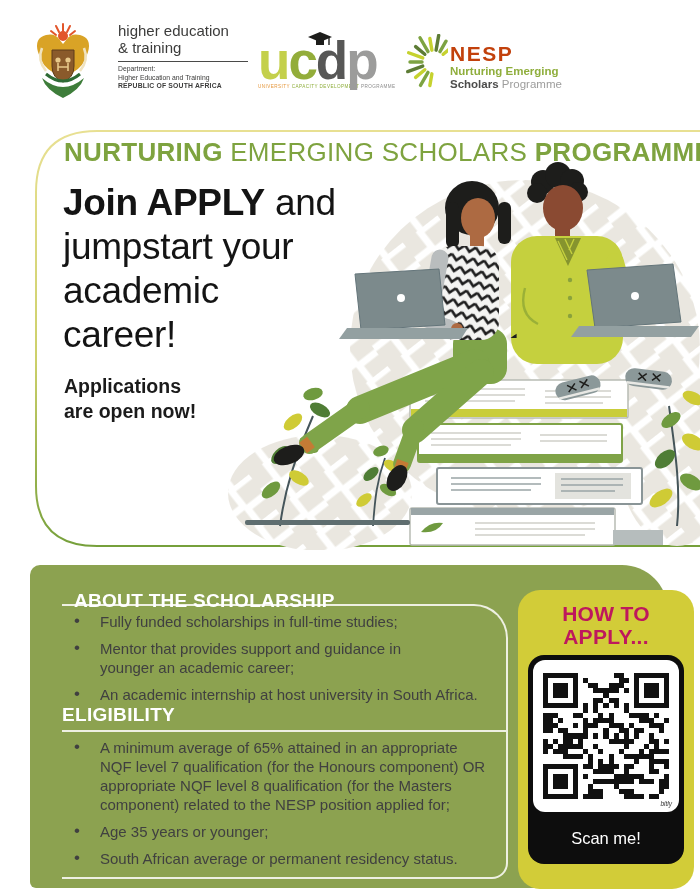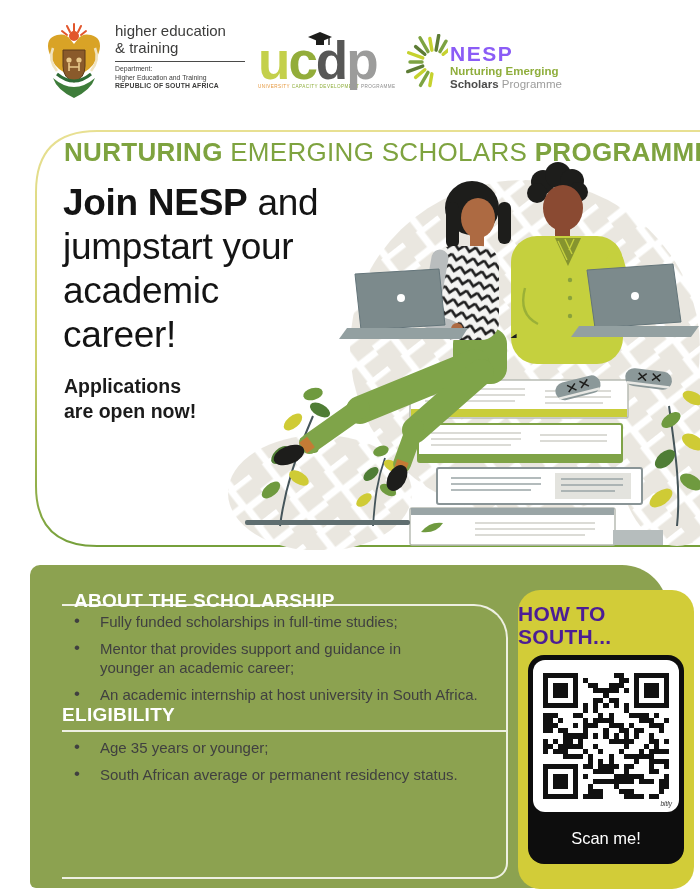--- a/index.html
+++ b/index.html
@@ -1,39 +1,39 @@
 <!DOCTYPE html>
 <html style="--green_panel: #8ca250; --banner_green: #7ea33f; --apply_yellow: #d2cc38; --frame_top: #e8e092; --frame_bottom: #76a03b; --rhodes_purple: #7b2c82; --nesp_green: #8fae3c; --qr_black: #0d0d0d;"><head>
 <meta charset="utf-8">
 <style>
   html,body{margin:0;padding:0;background:#e8e8e8;}
   .page{position:relative;width:700px;height:893px;background:#fff;overflow:hidden;
         font-family:"Liberation Sans",sans-serif;margin:0 auto;}
   .abs{position:absolute;}
 
   
-  .dhet{left:43px;top:22px;display:flex;gap:10px;}
+  .dhet{left:32px;top:22px;display:flex;gap:24px;}
   .dhet-text{width:140px;}
   .dhet-title{font-size:15px;line-height:17px;color:#3c3c3b;}
   .dhet-rule{border-top:1.5px solid #4a4a49;width:130px;margin:5px 0 3px;}
   .dhet-dept{font-size:6.8px;line-height:8.6px;color:#3c3c3b;}
   .dhet-dept .b{font-weight:bold;letter-spacing:.2px;}
 
   .ucdp{left:258px;top:40px;width:104px;text-align:center;}
   .ucdp-word{position:relative;display:inline-block;font-size:53px;font-weight:bold;
              letter-spacing:-2px;line-height:42px;}
   .ucdp-word .u{color:#c4d04b}.ucdp-word .c{color:#93ad3a}
   .ucdp-word .d{color:#575756}.ucdp-word .p{color:#9c9c9b}
   .ucdp-cap{position:absolute;left:50px;top:-8px;}
   .ucdp-sub{font-size:4.6px;letter-spacing:.45px;white-space:nowrap;margin-top:1px;}
   .ucdp-sub .s1{color:#e5973c}.ucdp-sub .s2{color:#8fae3c}.ucdp-sub .s3{color:#8c8c8c}
 
   .nesp{left:398px;top:34px;display:flex;}
   .nesp-text{padding-top:9px;margin-left:2px;}
-  .nesp-acronym{font-size:21px;font-weight:bold;color:#8b5cf6;letter-spacing:1.5px;line-height:22px;}
+  .nesp-acronym{font-size:21px;font-weight:bold;color:#c2410c;letter-spacing:1.5px;line-height:22px;}
   .nesp-l1{font-size:11.5px;font-weight:bold;color:var(--nesp_green);line-height:13px;}
   .nesp-l2{font-size:11.5px;line-height:13px;}
   .nesp-l2 .s{font-weight:bold;color:#4c4c4b}.nesp-l2 .p{color:#9d9d9c}
 
   .rhodes{left:582px;top:26px;width:104px;text-align:center;color:var(--rhodes_purple);}
   .rhodes-name{font-family:"Liberation Serif",serif;font-size:9.3px;letter-spacing:.3px;
                text-transform:uppercase;margin-top:2px;}
   .rhodes-tag{font-family:"Liberation Serif",serif;font-style:italic;font-size:7.6px;margin-top:1px;}
 
   
@@ -52,22 +52,22 @@
   .elig-line{position:absolute;left:32px;top:165px;width:444px;border-top:2px solid #eef0e2;}
   ul.blist{position:absolute;left:32px;margin:0;padding:0;list-style:none;}
   ul.blist li{position:relative;padding-left:38px;font-size:15px;line-height:19px;color:#404040;
               margin-bottom:8px;}
   ul.blist li::before{content:"\2022";position:absolute;left:12px;top:-1px;font-size:17px;}
   .w378{max-width:340px;} .w430{max-width:430px;} .w388{max-width:388px;} .w420{max-width:420px;}
 
   
   .apply-box{left:518px;top:590px;width:176px;height:299px;background:var(--apply_yellow);
              border-radius:22px;z-index:5;}
-  .apply-head{margin-top:12px;font-size:21px;line-height:23px;font-weight:bold;
-              color:#4c1d95;letter-spacing:.3px;}
+  .apply-head{margin-top:12px;text-align:center;font-size:21px;line-height:23px;font-weight:bold;
+              color:#be185d;letter-spacing:.3px;}
   .qr-card{margin:7px auto 0;width:156px;background:var(--qr_black);border-radius:16px;overflow:hidden;}
   .qr-white{margin:5px 5px 0;background:#fff;border-radius:12px;height:152px;position:relative;
             display:flex;align-items:center;justify-content:center;}
   .bitly{position:absolute;right:7px;bottom:5px;font-size:6.5px;font-style:italic;color:#333;}
   .scan{height:52px;display:flex;align-items:center;justify-content:center;color:#fff;font-size:16.5px;}
 
   .frame-svg,.illus{pointer-events:none;}
   .frame-svg{left:0;top:0;}
   .illus{left:225px;top:158px;}
 </style>
@@ -163,21 +163,21 @@
       </linearGradient>
     </defs>
     <path d="M700 131 H97 Q36 131 36 192 V486 Q36 546 97 546 H700" fill="none" stroke="url(#fg)" stroke-width="2"></path>
   </svg>
 
   <div class="abs banner">
     <span class="b">NURTURING</span><span> EMERGING SCHOLARS </span><span class="b">PROGRAMME</span>
   </div>
 
   <div class="abs headline">
-    <div><span class="hb">Join NESP</span><span> and</span></div>
+    <div><span class="hb">Join APPLY</span><span> and</span></div>
     <div>jumpstart your</div>
     <div>academic</div>
     <div>career!</div>
   </div>
 
   <div class="abs open-now">
     <div>Applications</div>
     <div>are open now!</div>
   </div>
 
@@ -335,28 +335,29 @@
     <div class="about-frame"></div>
     <h2 class="gp-head" style="top:13px;margin:12px;text-align:right;">ABOUT THE SCHOLARSHIP</h2>
     <ul class="blist" style="top:47px;width:444px;">
       <li class="w420">Fully funded scholarships in full-time studies;</li>
       <li class="w378">Mentor that provides support and guidance in younger an academic career;</li>
       <li class="w430">An academic internship at host university in South Africa.</li>
     </ul>
     <h2 class="gp-head" style="top:139px;margin:0;">ELIGIBILITY</h2>
     <div class="elig-line"></div>
     <ul class="blist" style="top:173px;width:430px;">
+      <li class="w388">A minimum average of 65% attained in an appropriate NQF level 7 qualification (for the Honours component) OR appropriate NQF level 8 qualification (for the Masters component) related to the NESP position applied for;</li>
       <li class="w420">Age 35 years or younger;</li>
       <li class="w430">South African average or permanent residency status.</li>
     </ul>
   </div>
 
   <div class="abs apply-box">
     <div class="apply-head">
-      <span>HOW TO</span><br><span>SOUTH...</span>
+      <span>HOW TO</span><br><span>APPLY...</span>
     </div>
     <div class="qr-card">
       <div class="qr-white">
         <svg id="qr" width="126" height="126" viewBox="0 0 25 25" shape-rendering="crispEdges">
             <g fill="#111">
               <rect x="0" y="0" width="1" height="1"></rect>
               <rect x="1" y="0" width="1" height="1"></rect>
               <rect x="2" y="0" width="1" height="1"></rect>
               <rect x="3" y="0" width="1" height="1"></rect>
               <rect x="4" y="0" width="1" height="1"></rect>

